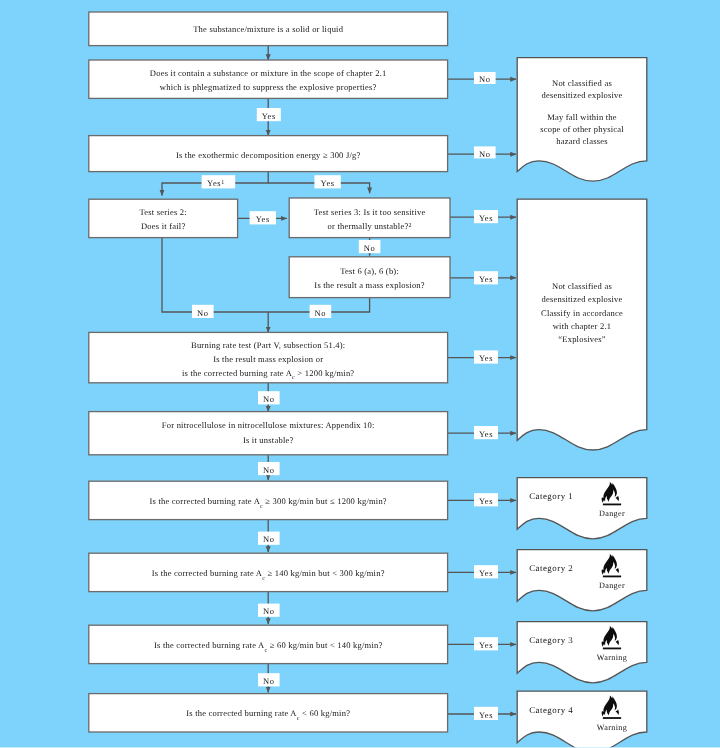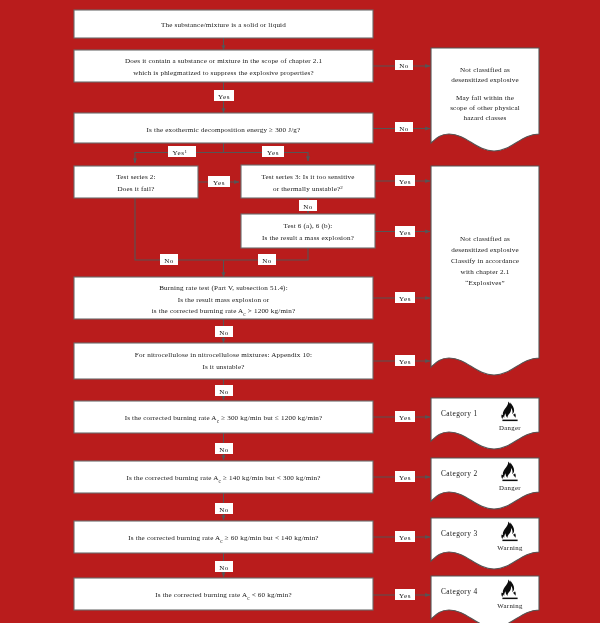--- a/index.html
+++ b/index.html
@@ -10,21 +10,21 @@
   body {
     width: 600px;
     height: 623px;
     font-family: "Liberation Serif", "DejaVu Serif", serif;
     overflow: hidden;
   }
   #flowchart-root {
     position: relative;
     width: 600px;
     height: 623px;
-    background: #b91c1c;
+    background: #7dd3fc;
   }
   svg.chart-svg {
     display: block;
     width: 600px;
     height: 623px;
   }
   .box-shape {
     fill: #ffffff;
     stroke: #6b6b6b;
     stroke-width: 1.1;

